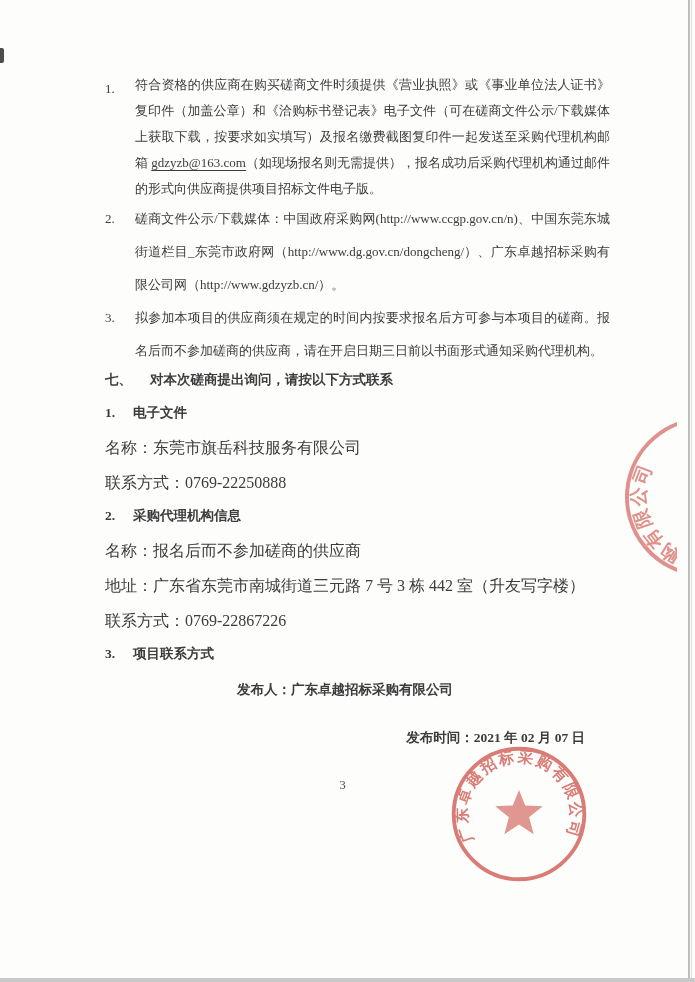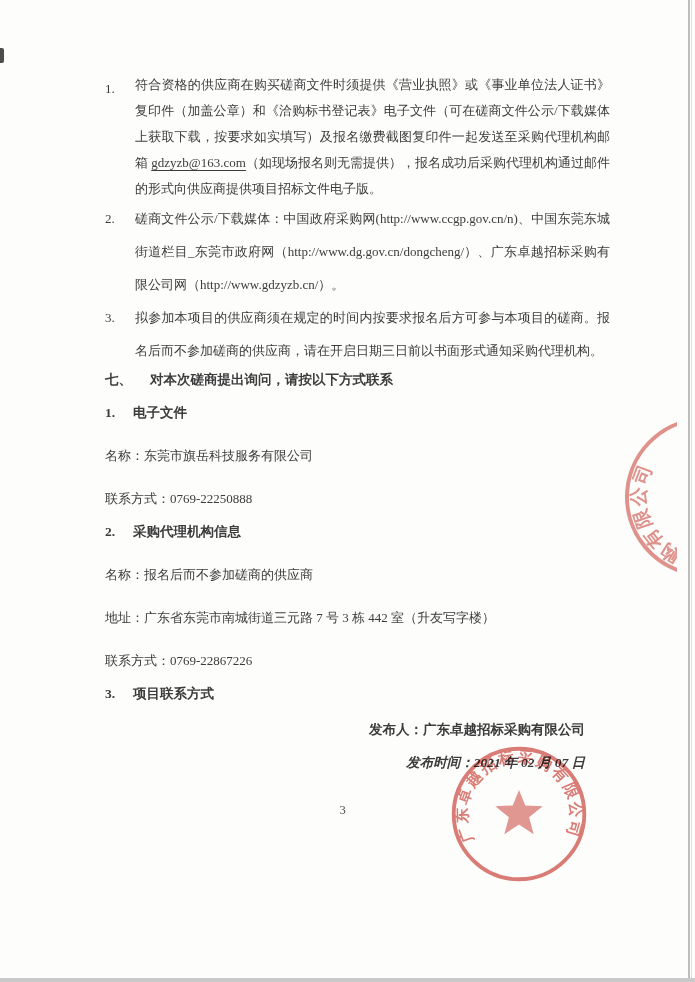--- a/index.html
+++ b/index.html
@@ -48,34 +48,34 @@
   .section-heading .num { flex: 0 0 45px; }
   .contact-heading {
     display: flex;
     font-weight: bold;
     font-size: 13.5px;
     line-height: 22px;
     margin-top: 11px;
   }
   .contact-heading .num { flex: 0 0 28px; }
   .contact-line {
-    font-size: 13px;
-    line-height: 22px;
-    margin-top: 21px;
+    font-size: 16px;
+    line-height: 22px;
+    margin-top: 13px;
     font-family: Liberation Serif, serif;
   }
   .publisher-line {
     font-size: 13.5px;
     font-weight: bold;
     line-height: 22px;
     text-align: right;
     padding-right: 25px;
   }
-  .publisher-line.first { margin-top: 14px; }
-  .publisher-line.second { margin-top: 11px; font-style: italic; }
+  .publisher-line.first { margin-top: 14px; text-align: center; }
+  .publisher-line.second { margin-top: 26px; }
   .page-number {
     font-size: 12.5px;
     line-height: 22px;
     margin-top: 25px;
     text-align: center;
     position: relative;
     left: -15px;
     color: #4a4a4a;
   }
   

